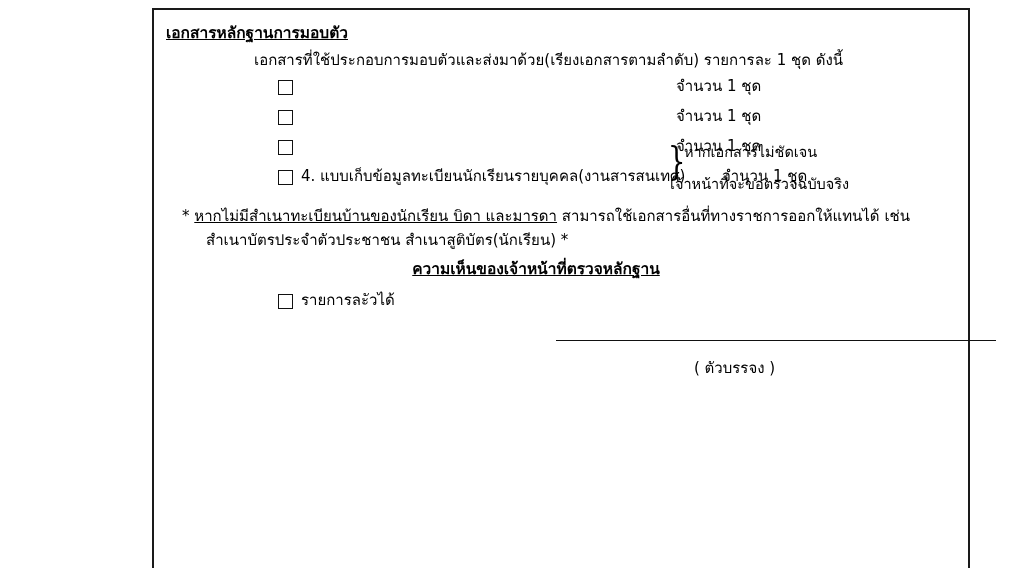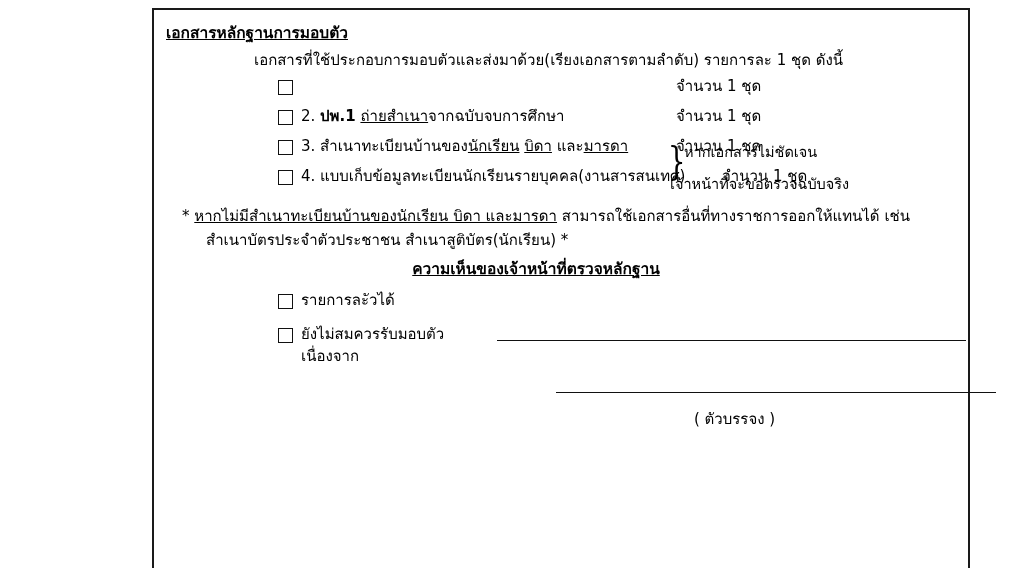--- a/index.html
+++ b/index.html
@@ -180,34 +180,25 @@
 
     <div class="list">
 
       <div class="row row-1">
         <span class="checkbox"></span>
         <span class="qty">จำนวน  1  ชุด</span>
       </div>
 
       <div class="row row-2">
         <span class="checkbox"></span>
-        <span class="item-text">
-          <span>2.</span>
-          <span class="bold">ปพ.1</span>
-          <span class="ul">ถ่ายสำเนา</span><span>จากฉบับจบการศึกษา</span>
-        </span>
         <span class="qty">จำนวน  1  ชุด</span>
       </div>
 
       <div class="row row-3">
         <span class="checkbox"></span>
-        <span class="item-text">
-          <span>3.</span>
-          <span>สำเนาทะเบียนบ้านของ</span><span class="ul">นักเรียน</span><span> </span><span class="ul">บิดา</span><span> และ</span><span class="ul">มารดา</span>
-        </span>
         <span class="qty">จำนวน  1  ชุด</span>
       </div>
 
       <div class="row row-4">
         <span class="checkbox"></span>
         <span class="item-text">
           <span>4.</span>
           <span>แบบเก็บข้อมูลทะเบียนนักเรียนรายบุคคล(งานสารสนเทศ)</span>
         </span>
         <span class="qty">จำนวน  1  ชุด</span>
@@ -223,25 +214,20 @@
     </div>
     <div class="note2">สำเนาบัตรประจำตัวประชาชน  สำเนาสูติบัตร(นักเรียน) *</div>
 
     <div class="section-title">ความเห็นของเจ้าหน้าที่ตรวจหลักฐาน</div>
 
     <div class="opinion-row">
       <span class="checkbox"></span>
       <span>รายการละัวได้</span>
     </div>
 
-    <div class="opinion-row">
-      <span class="checkbox"></span>
-      <span>ยังไม่สมควรรับมอบตัว เนื่องจาก</span>
-      <span class="reason-line"></span>
-    </div>
 
     <div class="blank-line-row">
       <span class="blank-line"></span>
     </div>
 
 
     <div class="sign-sub">( ตัวบรรจง )</div>
 
   </div>
 

